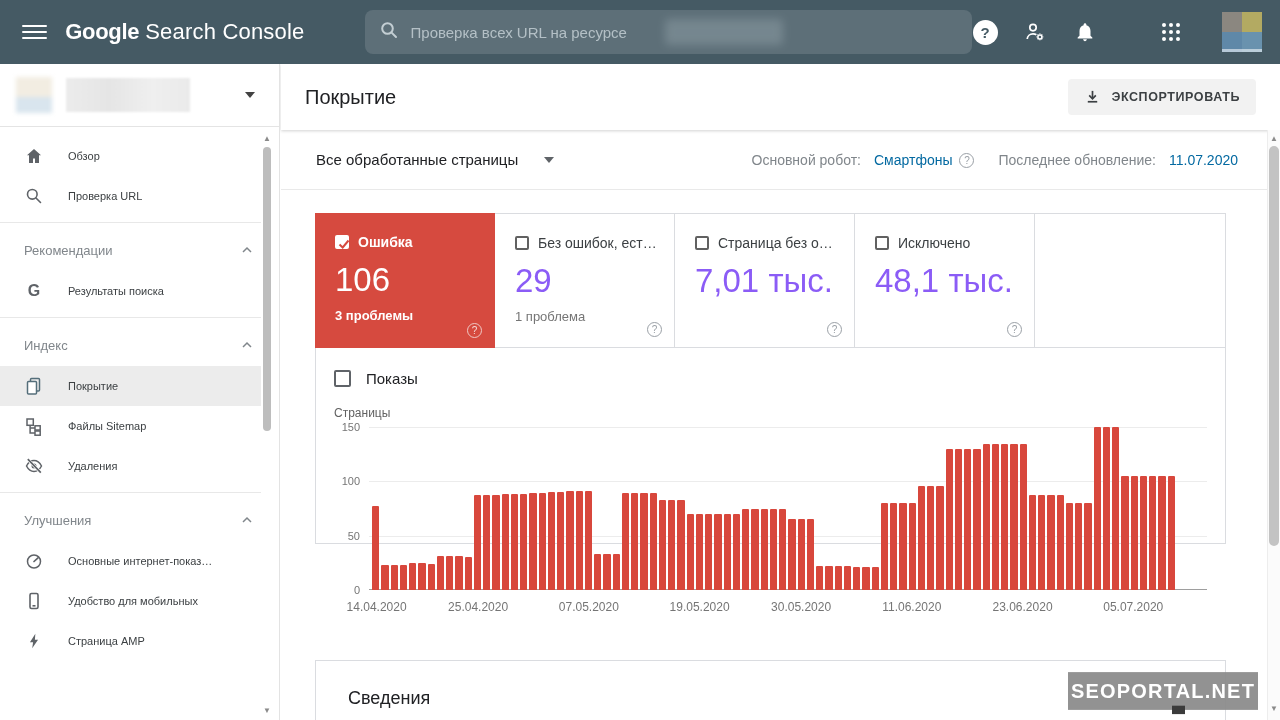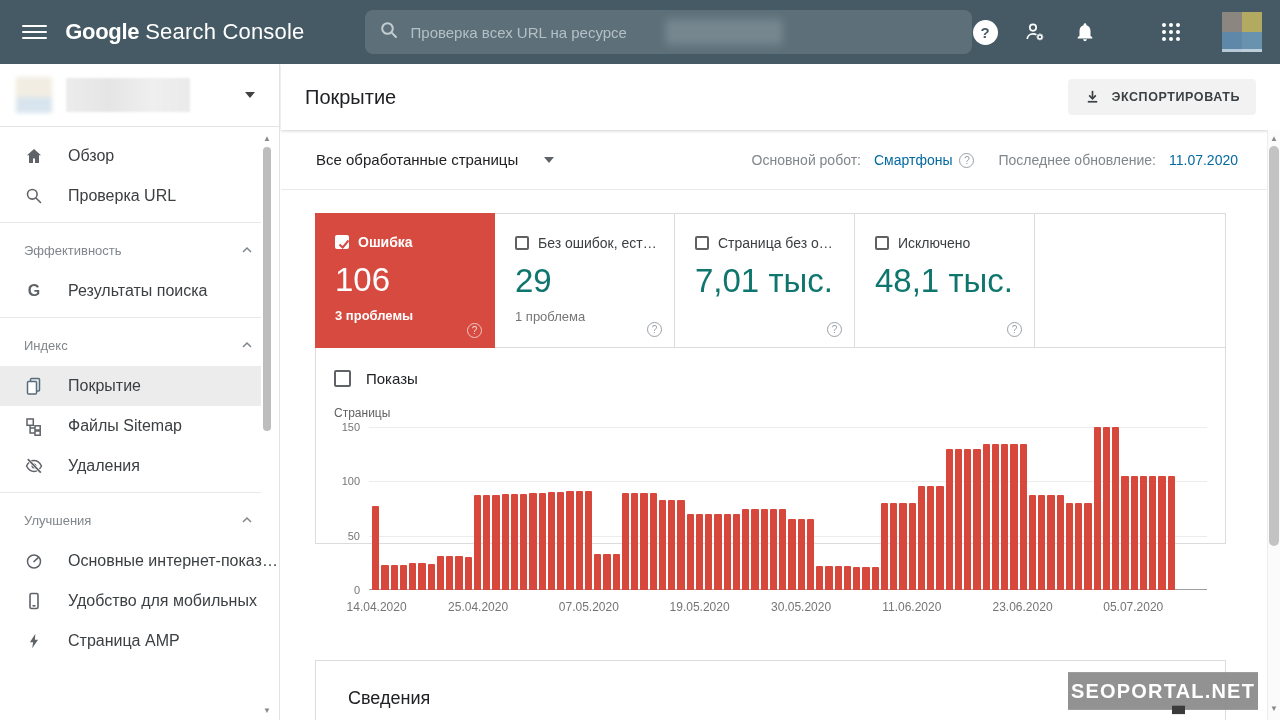--- a/index.html
+++ b/index.html
@@ -31,21 +31,21 @@
   .favicon-blur { width: 36px; height: 36px; filter: blur(2px); overflow: hidden; }
   .favicon-blur .t { height: 55%; background: #f2ede2; }
   .favicon-blur .b { height: 45%; background: #d9e5ee; }
   .sitename-blur { width: 124px; height: 34px; margin-left: 14px; background: linear-gradient(90deg,#ececec,#e5e5e5 35%,#efefef 70%,#eaeaea); filter: blur(1px); }
   .caret-down { width: 0; height: 0; border-left: 5px solid transparent; border-right: 5px solid transparent; border-top: 6px solid #5f6368; }
   .site-row .caret-down { margin-left: auto; margin-right: 8px; border-top-color: #424242; }
   .nav { padding-top: 9px; }
   .nav-item { height: 40px; display: flex; align-items: center; padding-left: 24px; margin-right: 18px; cursor: pointer; }
   .nav-item.selected { background: #ececec; }
   .nav-item .ic { width: 20px; height: 20px; flex: 0 0 20px; display: flex; align-items: center; justify-content: center; }
-  .nav-item .lbl { margin-left: 24px; font-size: 16px; color: #3c4043; white-space: nowrap; }
+  .nav-item .lbl { margin-left: 24px; font-size: 11px; color: #3c4043; white-space: nowrap; }
   .g-glyph { font-size: 16px; font-weight: 700; color: #5f6368; }
   .nav-divider { height: 1px; background: #e8e8e8; margin: 6px 18px 6px 0; }
   .nav-section { height: 42px; display: flex; align-items: center; padding-left: 24px; margin-right: 18px; cursor: pointer; }
   .nav-section .lbl { font-size: 13px; color: #80868b; flex: 1; }
   .nav-section svg { margin-right: 8px; }
   .side-scroll { position: absolute; right: 7px; top: 68px; bottom: 0; width: 10px; }
   .scroll-arrow { position: absolute; left: 0; width: 100%; text-align: center; font-size: 8px; color: #8a8a8a; line-height: 10px; cursor: pointer; }
   .side-scroll .thumb { position: absolute; top: 15px; left: 1px; width: 8px; height: 284px; background: #bdbdbd; border-radius: 4px; cursor: pointer; }
 
   
@@ -66,21 +66,21 @@
 
   
   .card { position: absolute; background: #fff; border: 1px solid #dadce0; }
   .chart-card { left: 34px; top: 83px; width: 911px; height: 331px; }
   .tiles { display: flex; height: 134px; border-bottom: 1px solid #dadce0; }
   .tile { width: 180px; border-right: 1px solid #dadce0; position: relative; padding: 21px 0 0 20px; cursor: pointer; background: #fff; }
   .tile-head { display: flex; align-items: center; }
   .cb { width: 14px; height: 14px; border: 2px solid #616161; border-radius: 2px; background: #fff; flex: 0 0 14px; position: relative; }
   .cb svg { position: absolute; left: -1px; top: -1px; display: none; }
   .tile-label { font-size: 14px; color: #3c4043; margin-left: 9px; white-space: nowrap; }
-  .tile-value { font-size: 33px; color: #0f766e; margin-top: 11px; }
+  .tile-value { font-size: 33px; color: #8b5cf6; margin-top: 11px; }
   .tile-sub { font-size: 13px; color: #757575; margin-top: 9px; min-height: 15px; }
   .help-badge { position: absolute; right: 12px; bottom: 10px; width: 15px; height: 15px; border: 1px solid #9aa0a6; border-radius: 50%; color: #9aa0a6; font-size: 10px; line-height: 14px; text-align: center; cursor: pointer; }
   .tile.error { background: #d64a3f; border-color: #d64a3f; margin: -1px 0 0 -1px; height: 135px; }
   .tile.error .tile-label { color: #fff; font-weight: 700; }
   .tile.error .tile-value { color: #fff; }
   .tile.error .tile-sub { color: #fff; font-weight: 700; }
   .tile.error .help-badge { border-color: #efc8c4; color: #f5dbd8; }
   .tile.checked .cb { border-color: #fff; background: #fff; }
   .tile.checked .cb svg { display: block; }
 
@@ -203,21 +203,21 @@
       <span class="ic">
           <svg width="20" height="20" viewBox="0 0 20 20" fill="none" stroke="#5f6368" stroke-width="1.6">
             <circle cx="8.3" cy="8.3" r="4.8"></circle>
             <line x1="12" y1="12" x2="16.5" y2="16.5" stroke-linecap="round"></line>
           </svg>
         </span>
       <span class="lbl">Проверка URL</span>
     </div>
     <div class="nav-divider"></div>
     <div class="nav-section">
-      <span class="lbl">Эффективность</span>
+      <span class="lbl">Рекомендации</span>
       <svg width="12" height="10" viewBox="0 0 12 10">
           <polyline points="2,7 6,3 10,7" fill="none" stroke="#80868b" stroke-width="1.5"></polyline>
         </svg>
     </div>
     <div class="nav-item">
       <span class="ic">
           <span class="g-glyph">G</span>
         </span>
       <span class="lbl">Результаты поиска</span>
     </div>

